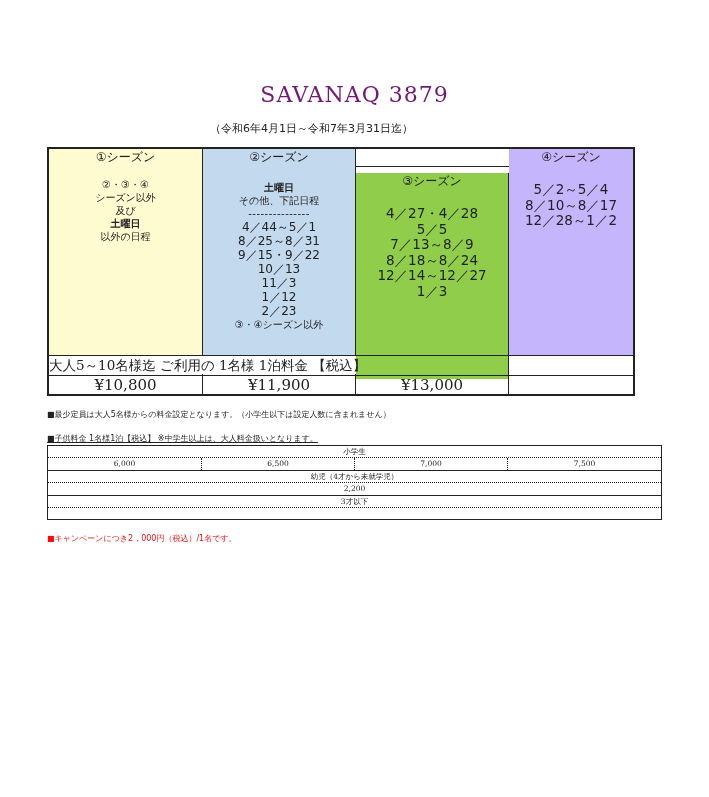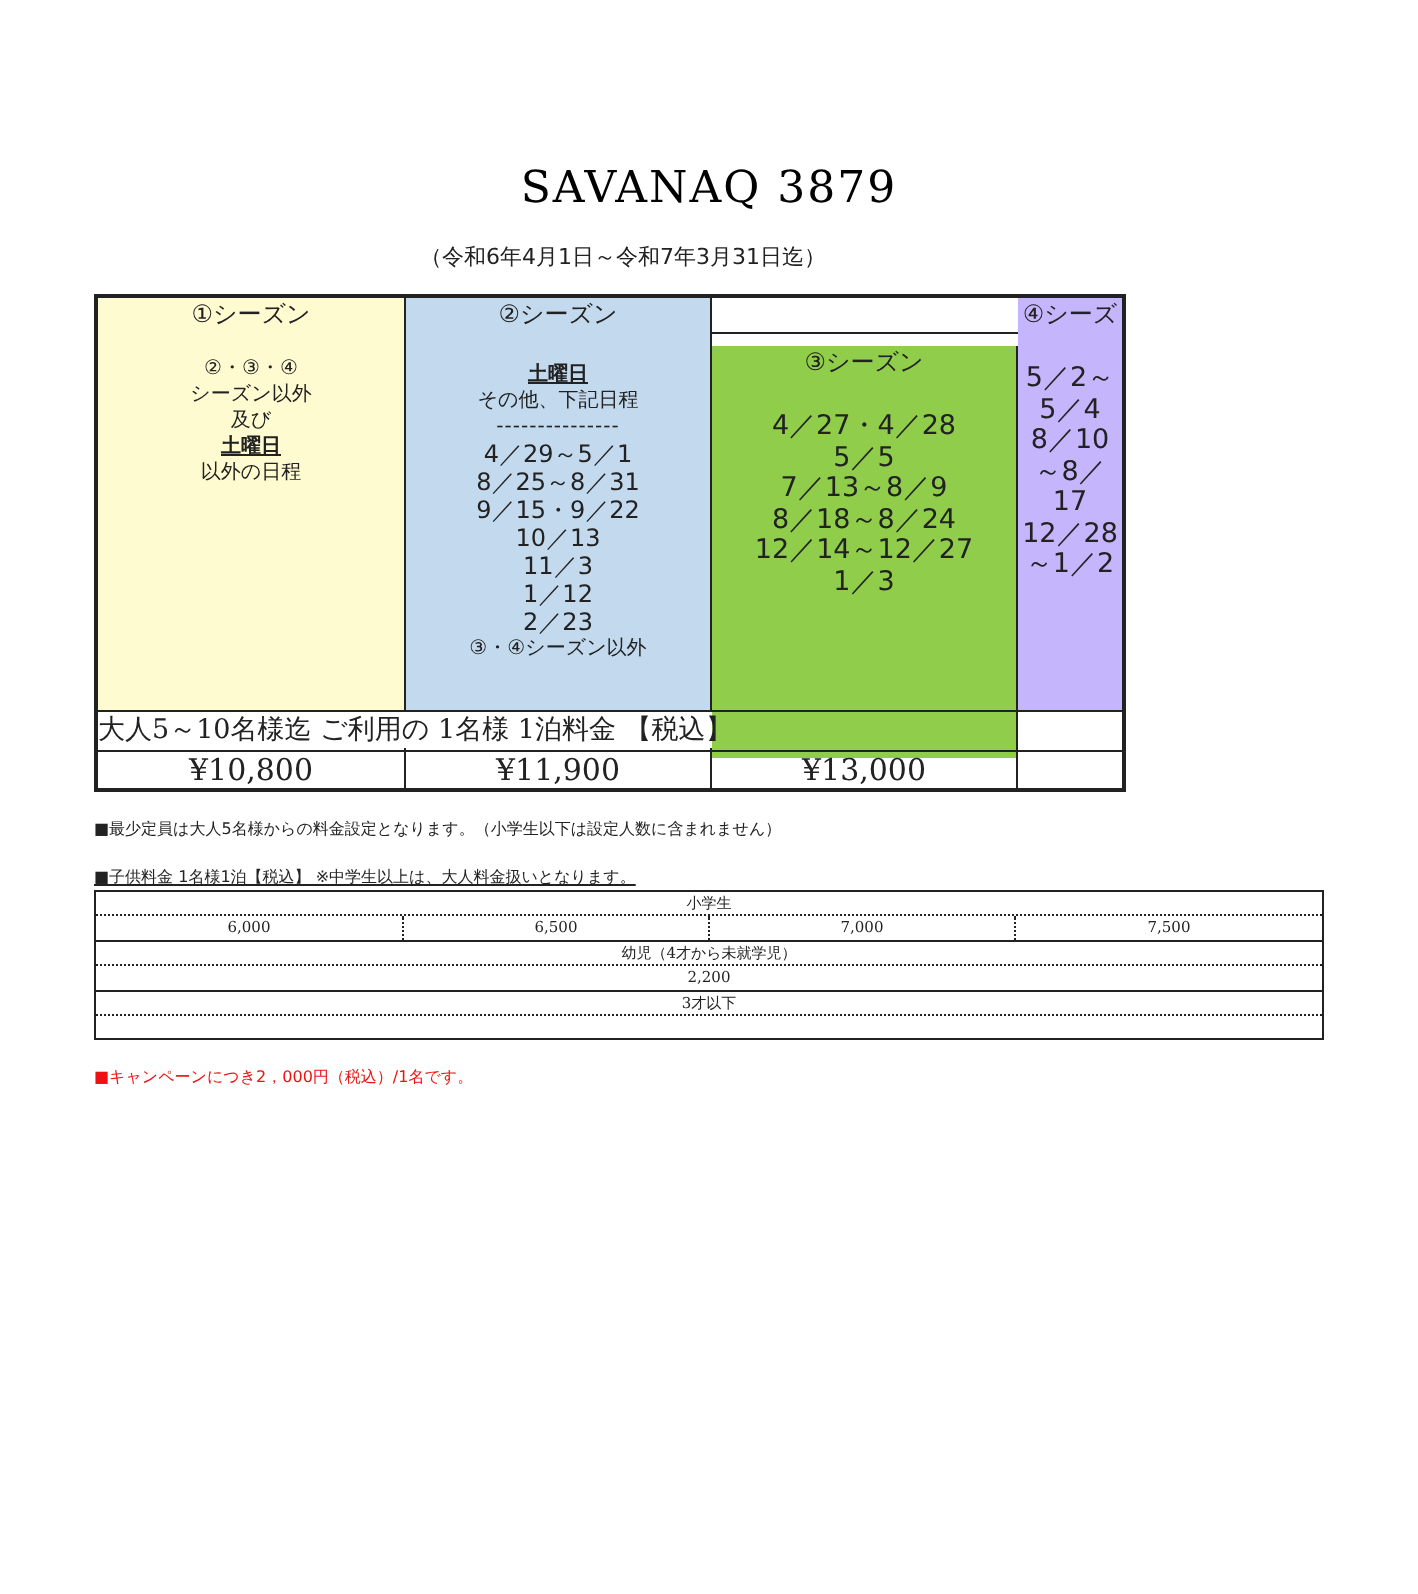--- a/index.html
+++ b/index.html
@@ -1,33 +1,33 @@
 <!DOCTYPE html>
 <html><head>
 <meta charset="utf-8">
 <style>
   html, body { margin:0; padding:0; background:#ffffff; }
   body { width:709px; height:797px; position:relative; overflow:hidden;
          font-family:"DejaVu Sans", sans-serif; color:#222; }
   .title { position:absolute; top:82px; left:0; width:709px; text-align:center;
-           font-family:"DejaVu Serif","Liberation Serif",serif; font-size:22px; letter-spacing:1px; color:#000000; }
+           font-family:"DejaVu Serif","Liberation Serif",serif; font-size:22px; letter-spacing:1px; color:#701a75; }
   .subtitle { position:absolute; top:121px; left:0; width:623px; text-align:center;
               font-size:11px; color:#222; }
-  .season-table { position:absolute; left:47px; top:147px; width:516px; height:249px;
+  .season-table { position:absolute; left:47px; top:147px; width:588px; height:249px;
                   border:2px solid #222; box-sizing:border-box; }
   .hdr-row { position:absolute; top:0; left:0; right:0; height:17px; border-bottom:1.5px solid #222; display:flex; }
   .hdr-cell { height:100%; box-sizing:border-box; text-align:center; font-size:12px; line-height:17px; }
   .body-row { position:absolute; top:17px; left:0; right:0; height:189px; display:flex; }
   .col { box-sizing:border-box; height:100%; text-align:center; }
   .c1 { width:154px; background:#fffbd0; border-right:1.5px solid #222; }
   .c2 { width:153px; background:#c3d9ee; border-right:1.5px solid #222; }
   .c3 { width:153px; background:#8fcd4a; border-right:1.5px solid #222;margin-top:24px; }
   .c4 { flex:1; background:#c4b5fd; }
   .col .small { font-size:10px; line-height:13px; }
-  .col .bold { font-weight:bold;text-decoration:underline; }
+  .col .bold { font-weight:bold; }
   .col .dates { font-size:12px; line-height:14px; }
   .col .dates-big { font-size:13.5px; line-height:15.5px; }
   .caption-row { position:absolute; top:206px; left:0; right:0; height:19px; border-top:1.5px solid #222; border-bottom:1.5px solid #222;
                  font-family:"DejaVu Serif","Liberation Serif",serif; font-size:13.5px; line-height:18px; }
   .price-row { position:absolute; top:225px; left:0; right:0; bottom:0; display:flex; }
   .price-cell { box-sizing:border-box; text-align:center; font-family:"DejaVu Serif","Liberation Serif",serif; font-size:15px; line-height:22px; }
   .note { position:absolute; left:47px; font-size:8px; color:#222; }
   .child-table { position:absolute; left:47px; top:445px; width:615px; height:75px; border:1.5px solid #222; box-sizing:border-box;
                  font-family:"DejaVu Serif","Liberation Serif",serif; font-size:7.5px; }
   .ct-row { position:absolute; left:0; right:0; height:24.5px; }
@@ -57,21 +57,21 @@
       <div class="small">シーズン以外</div>
       <div class="small">及び</div>
       <div class="small bold">土曜日</div>
       <div class="small">以外の日程</div>
     </div>
 
     <div class="col c2" style="padding-top:15px;">
       <div class="small bold">土曜日</div>
       <div class="small">その他、下記日程</div>
       <div class="small" style="letter-spacing:0.5px;">---------------</div>
-      <div class="dates">4／29～5／1</div>
+      <div class="dates">4／44～5／1</div>
       <div class="dates">8／25～8／31</div>
       <div class="dates">9／15・9／22</div>
       <div class="dates">10／13</div>
       <div class="dates">11／3</div>
       <div class="dates">1／12</div>
       <div class="dates">2／23</div>
       <div class="small">③・④シーズン以外</div>
     </div>
 
     <div class="col c3" style="padding-top:16px;">

